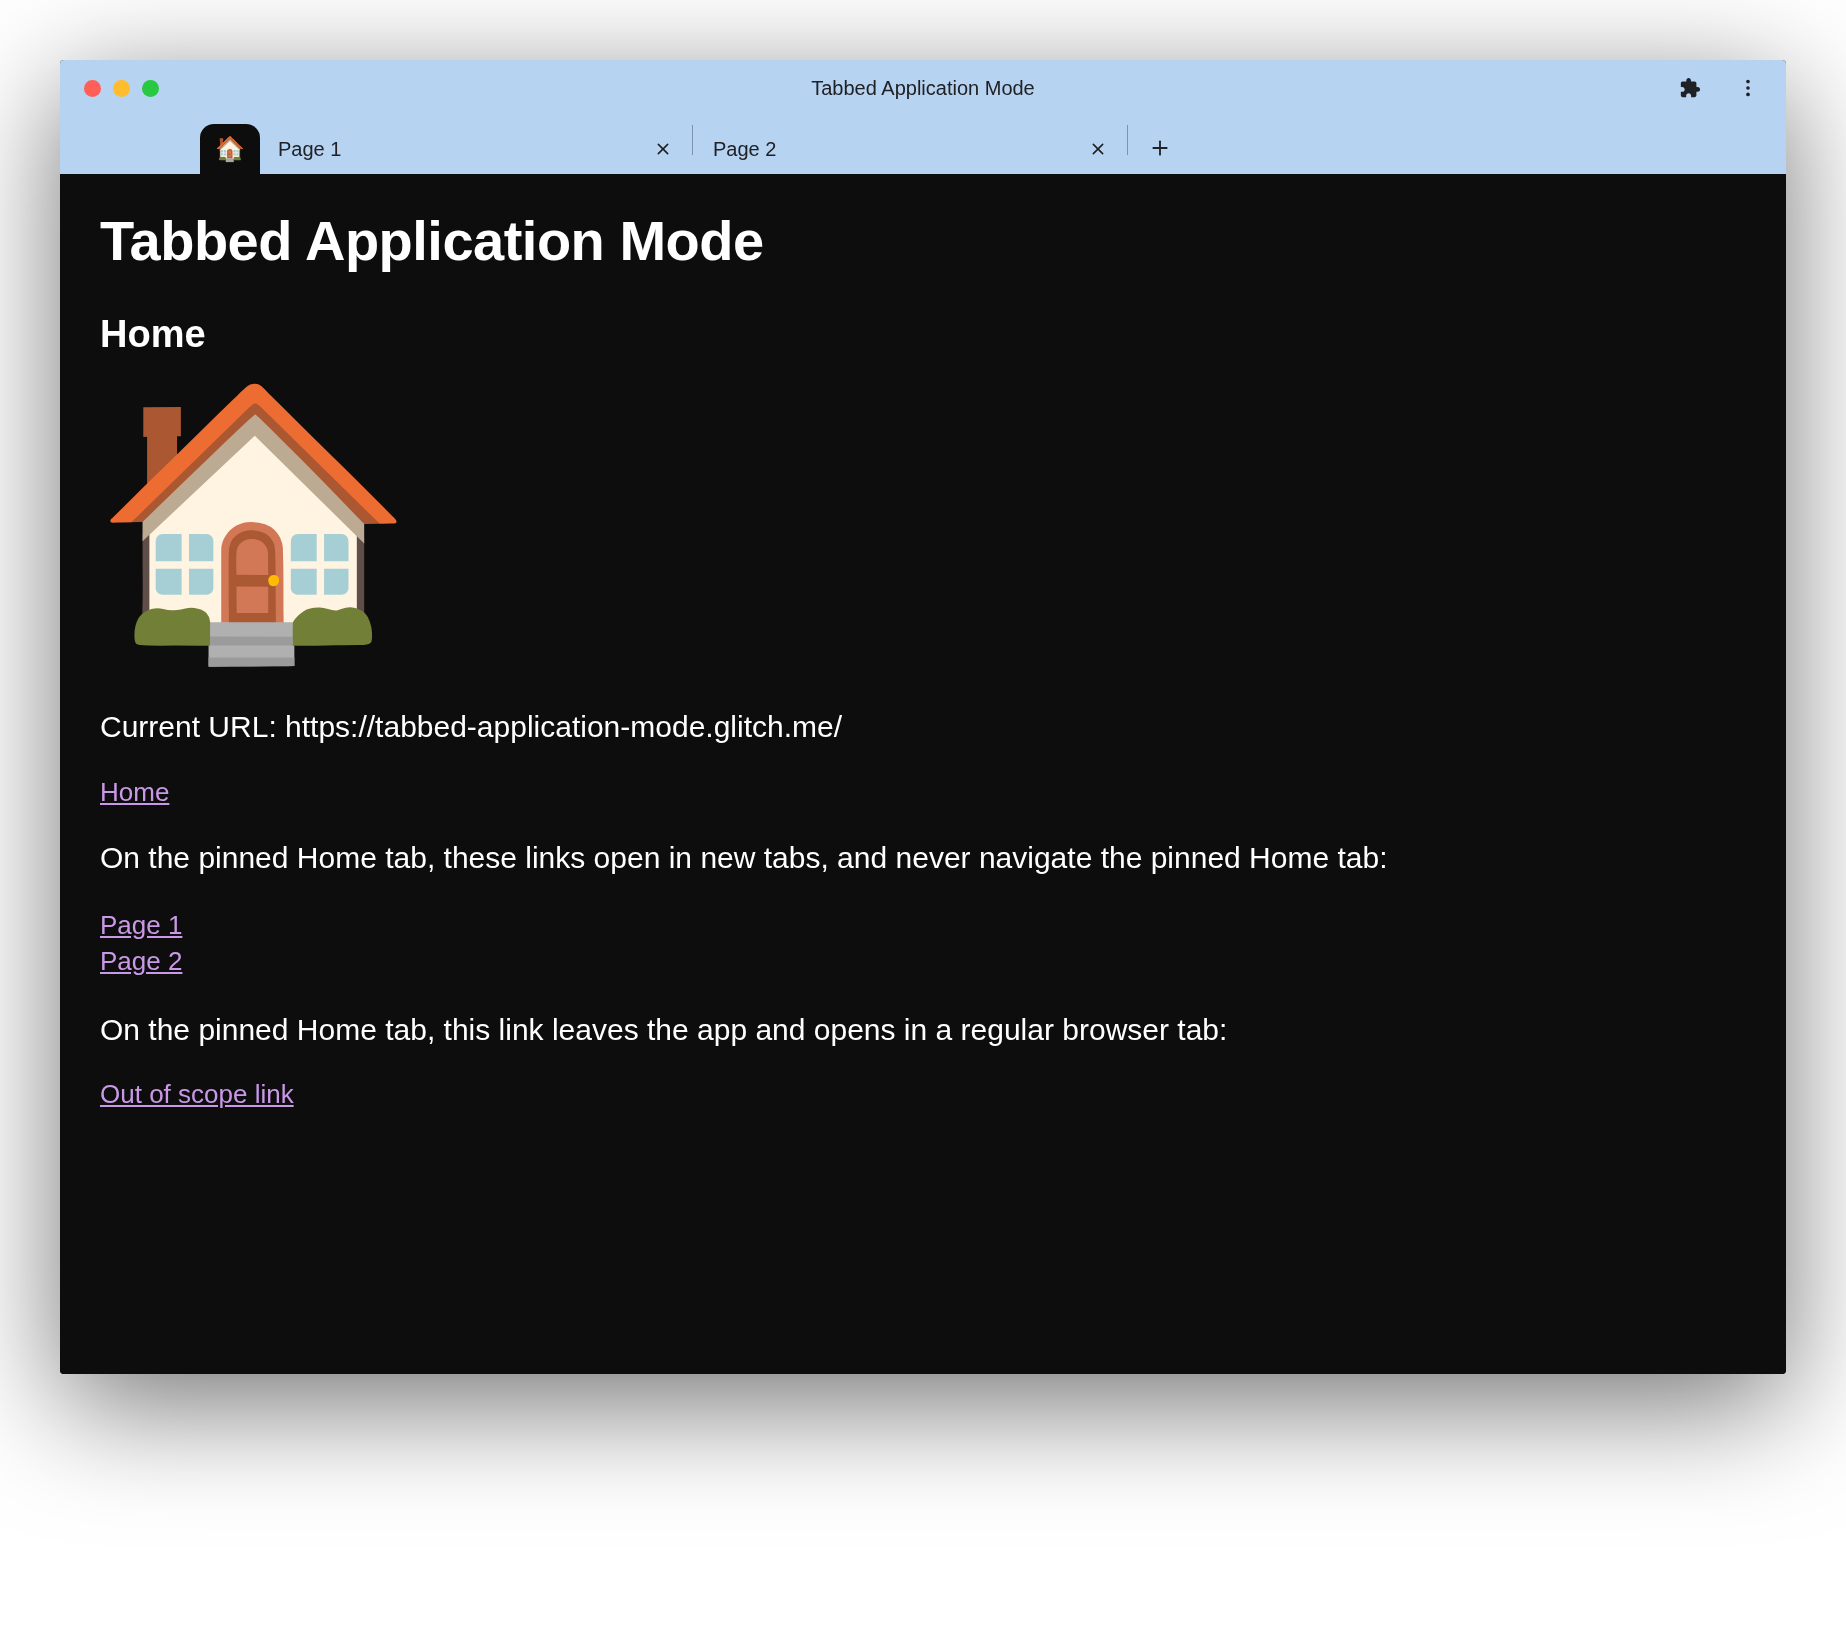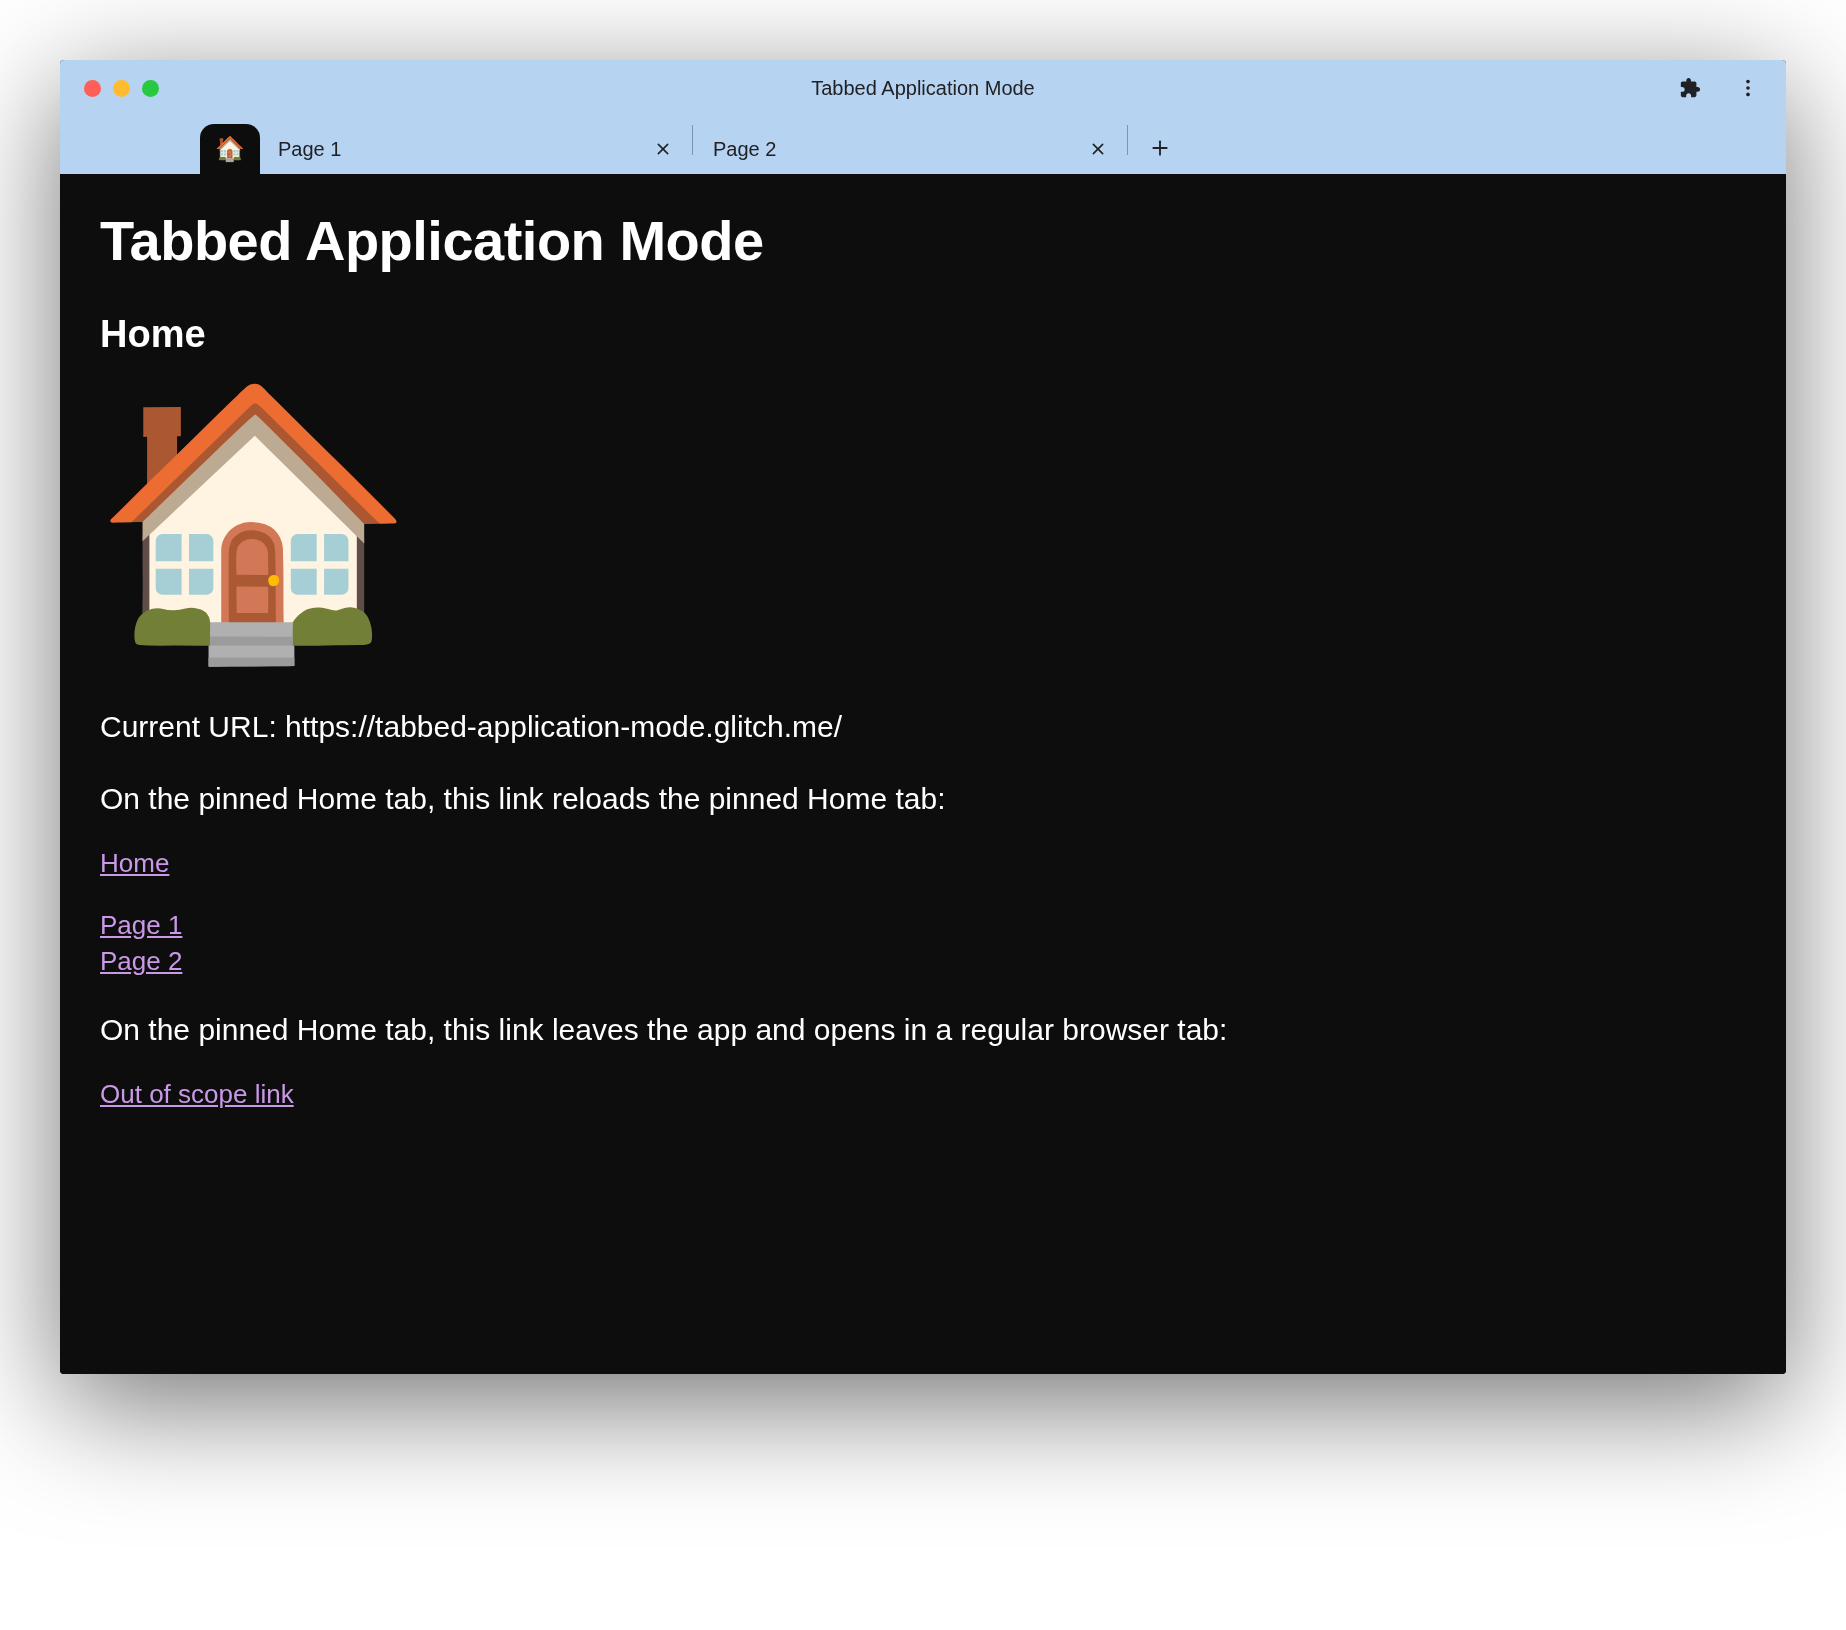--- a/index.html
+++ b/index.html
@@ -244,26 +244,26 @@
       <div class="content">
         <h1>Tabbed Application Mode</h1>
         <h2>Home</h2>
 
         <span class="hero-emoji">🏠</span>
 
         <p>
           <span>Current URL: </span><span>https://tabbed-application-mode.glitch.me/</span>
         </p>
 
-        <p>On the pinned Home tab, this link reloads the pinned Home tab:</p>
 
         <div class="link-block">
           <a href="#">Home</a>
         </div>
 
+        <p>On the pinned Home tab, these links open in new tabs, and never navigate the pinned Home tab:</p>
 
         <div class="link-block link-stack">
           <a href="#">Page 1</a>
           <a href="#">Page 2</a>
         </div>
 
         <p>On the pinned Home tab, this link leaves the app and opens in a regular browser tab:</p>
 
         <div class="link-block">
           <a href="#">Out of scope link</a>

